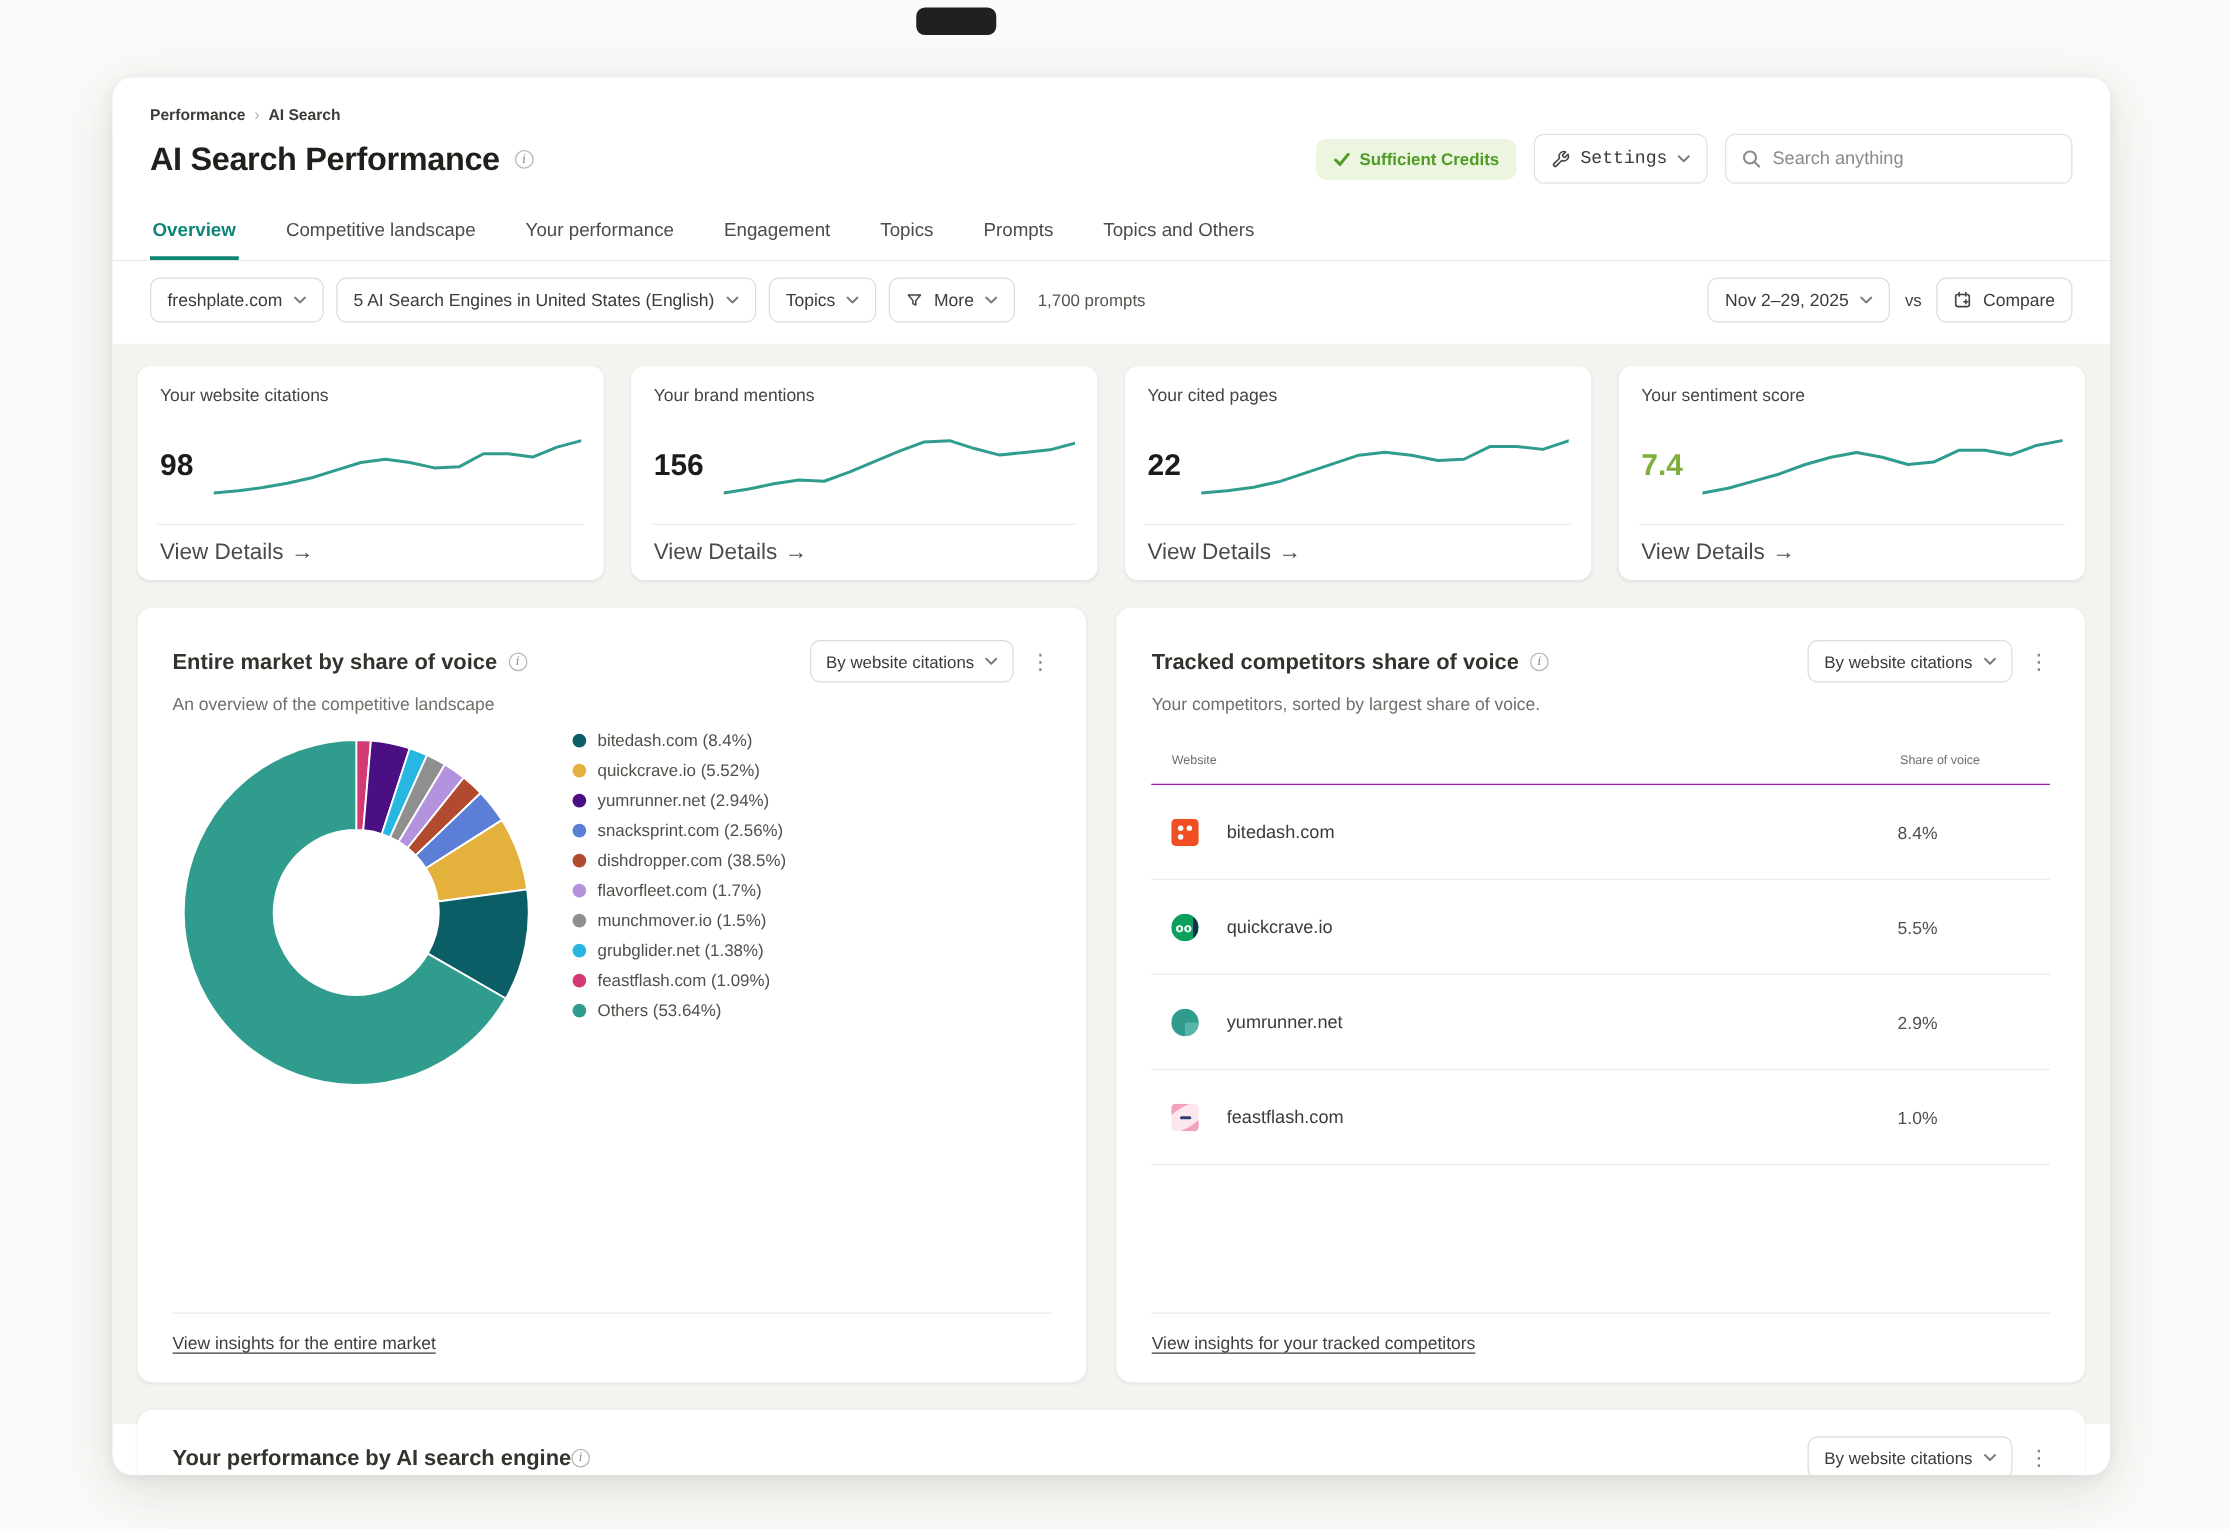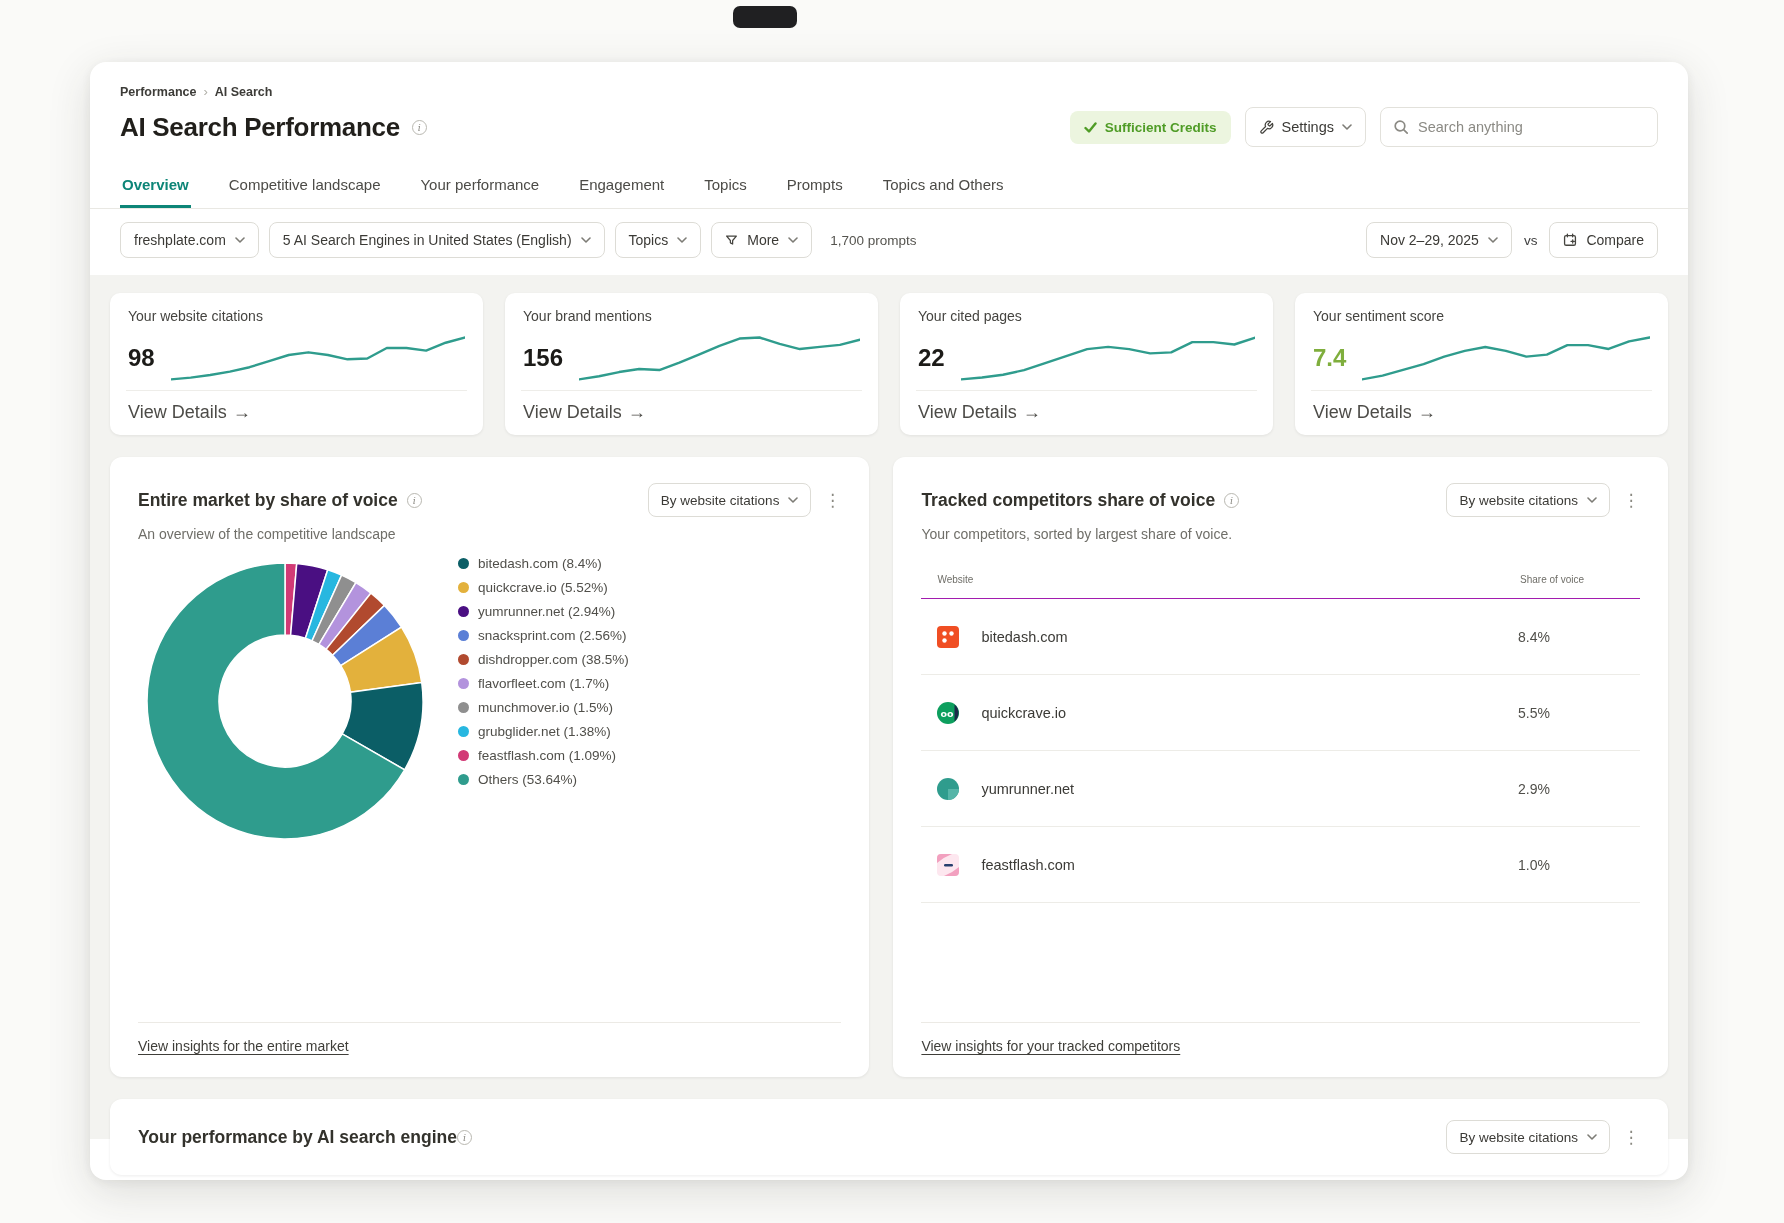--- a/index.html
+++ b/index.html
@@ -24,21 +24,21 @@
   .info { display:inline-flex; align-items:center; justify-content:center;
     width:15px; height:15px; border:1.4px solid #b9b8b1; border-radius:50%;
     color:#8b8a83; font-size:9.5px; font-family:"DejaVu Serif",serif; font-style:italic; }
   .info::after { content:"i"; }
   .title-row .info { margin-left:12px; }
   .header-actions { margin-left:auto; display:flex; align-items:center; gap:14px; }
   .credits-badge { display:flex; align-items:center; gap:8px; background:#ecf5df;
     color:#4f9c26; font-size:13.5px; font-weight:bold; border-radius:8px; padding:9px 14px; }
   .btn-pill { display:flex; align-items:center; gap:8px; background:#fff;
     border:1px solid #e2e1db; border-radius:8px; padding:0 13px; height:40px;
-    font-size:14.5px; color:#3b3a36; cursor:pointer; }
+    font-size:14.5px; color:#3b3a36; cursor:pointer;font-family:Liberation Mono, monospace; }
   .search-box { display:flex; align-items:center; gap:9px; border:1px solid #e2e1db;
     border-radius:8px; height:40px; width:278px; padding:0 12px; background:#fff; }
   .search-box input { border:none; outline:none; font-size:14.5px; width:100%;
     font-family:inherit; color:#3b3a36; background:transparent; }
   .search-box input::placeholder { color:#8b8a84; }
 
   
   .tab-bar { display:flex; gap:36px; padding:0 30px; margin-top:16px; border-bottom:1px solid #e9e8e3; }
   .tab { background:none; border:none; font-family:inherit; font-size:15px; color:#4c4b47;
     padding:13px 2px 12px; cursor:pointer; border-bottom:3px solid transparent; }
@@ -51,21 +51,21 @@
     background:#fff; cursor:pointer; white-space:nowrap; }
   .chev { color:#7d7c76; flex:none; }
   .prompts-count { font-size:13.5px; color:#55544f; margin-left:8px; }
   .filter-right { margin-left:auto; display:flex; align-items:center; gap:12px; }
   .vs-label { font-size:13.5px; color:#404040; }
 
   
   .content { background:#f3f3f0; padding:18px 20px 22px; height:864px; }
   .metric-row { display:grid; grid-template-columns:repeat(4,1fr); gap:22px; }
   .metric-card { background:#fff; border-radius:10px; box-shadow:0 1px 3px rgba(30,29,26,.08);
-    padding:15px 18px 0; height:142px; display:flex; flex-direction:column; }
+    padding:15px 18px 0; height:171px; display:flex; flex-direction:column; }
   .mc-title { font-size:14px; color:#454440; }
   .mc-body { display:flex; align-items:center; gap:16px; flex:1; padding-top:2px; }
   .mc-value { font-size:24px; font-weight:bold; color:#1c1b18; flex:none; }
   .mc-value.green { color:#7fae3d; }
   .mc-spark { width:100%; height:54px; flex:1; }
   .mc-divider { border-top:1px solid #eeede9; margin:0 -2px; }
   .mc-link { font-size:18px; color:#4c4b47; padding:11px 0 12px; cursor:pointer; text-decoration:none; }
   .mc-link .arrow { margin-left:6px; }
 
   .two-col { display:grid; grid-template-columns:1fr 1.02fr; gap:24px; margin-top:22px; height:620px; }

